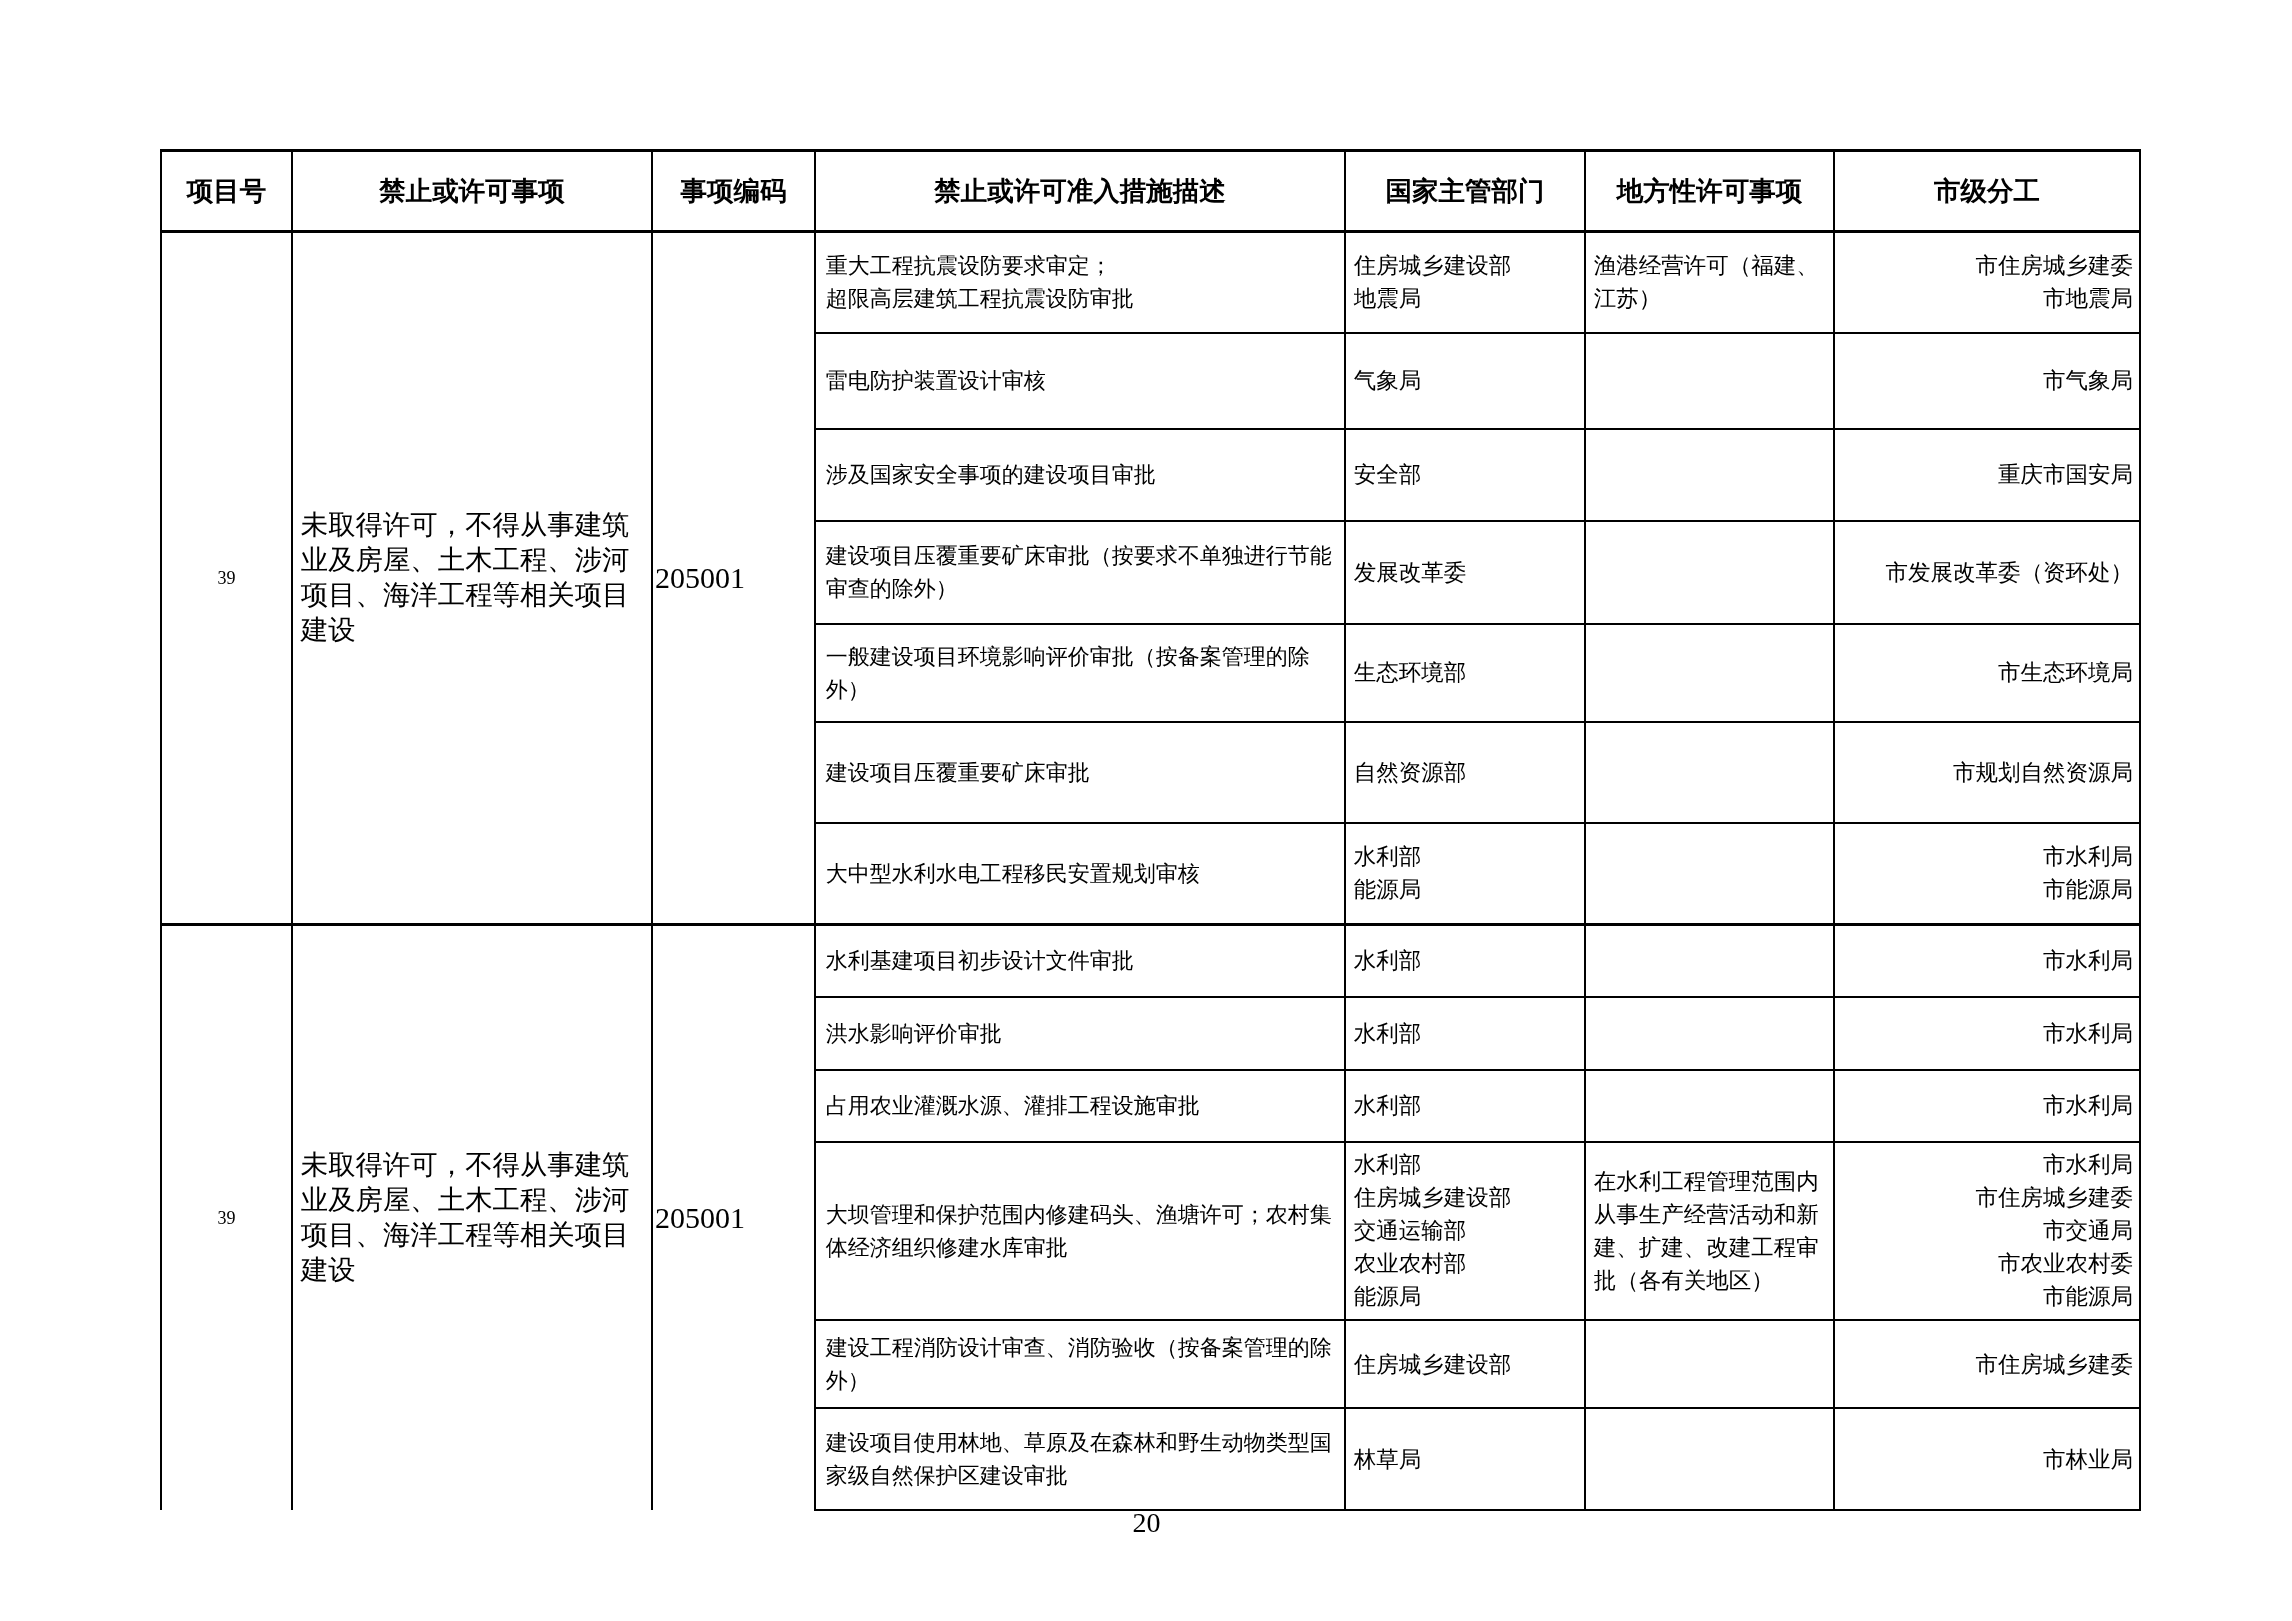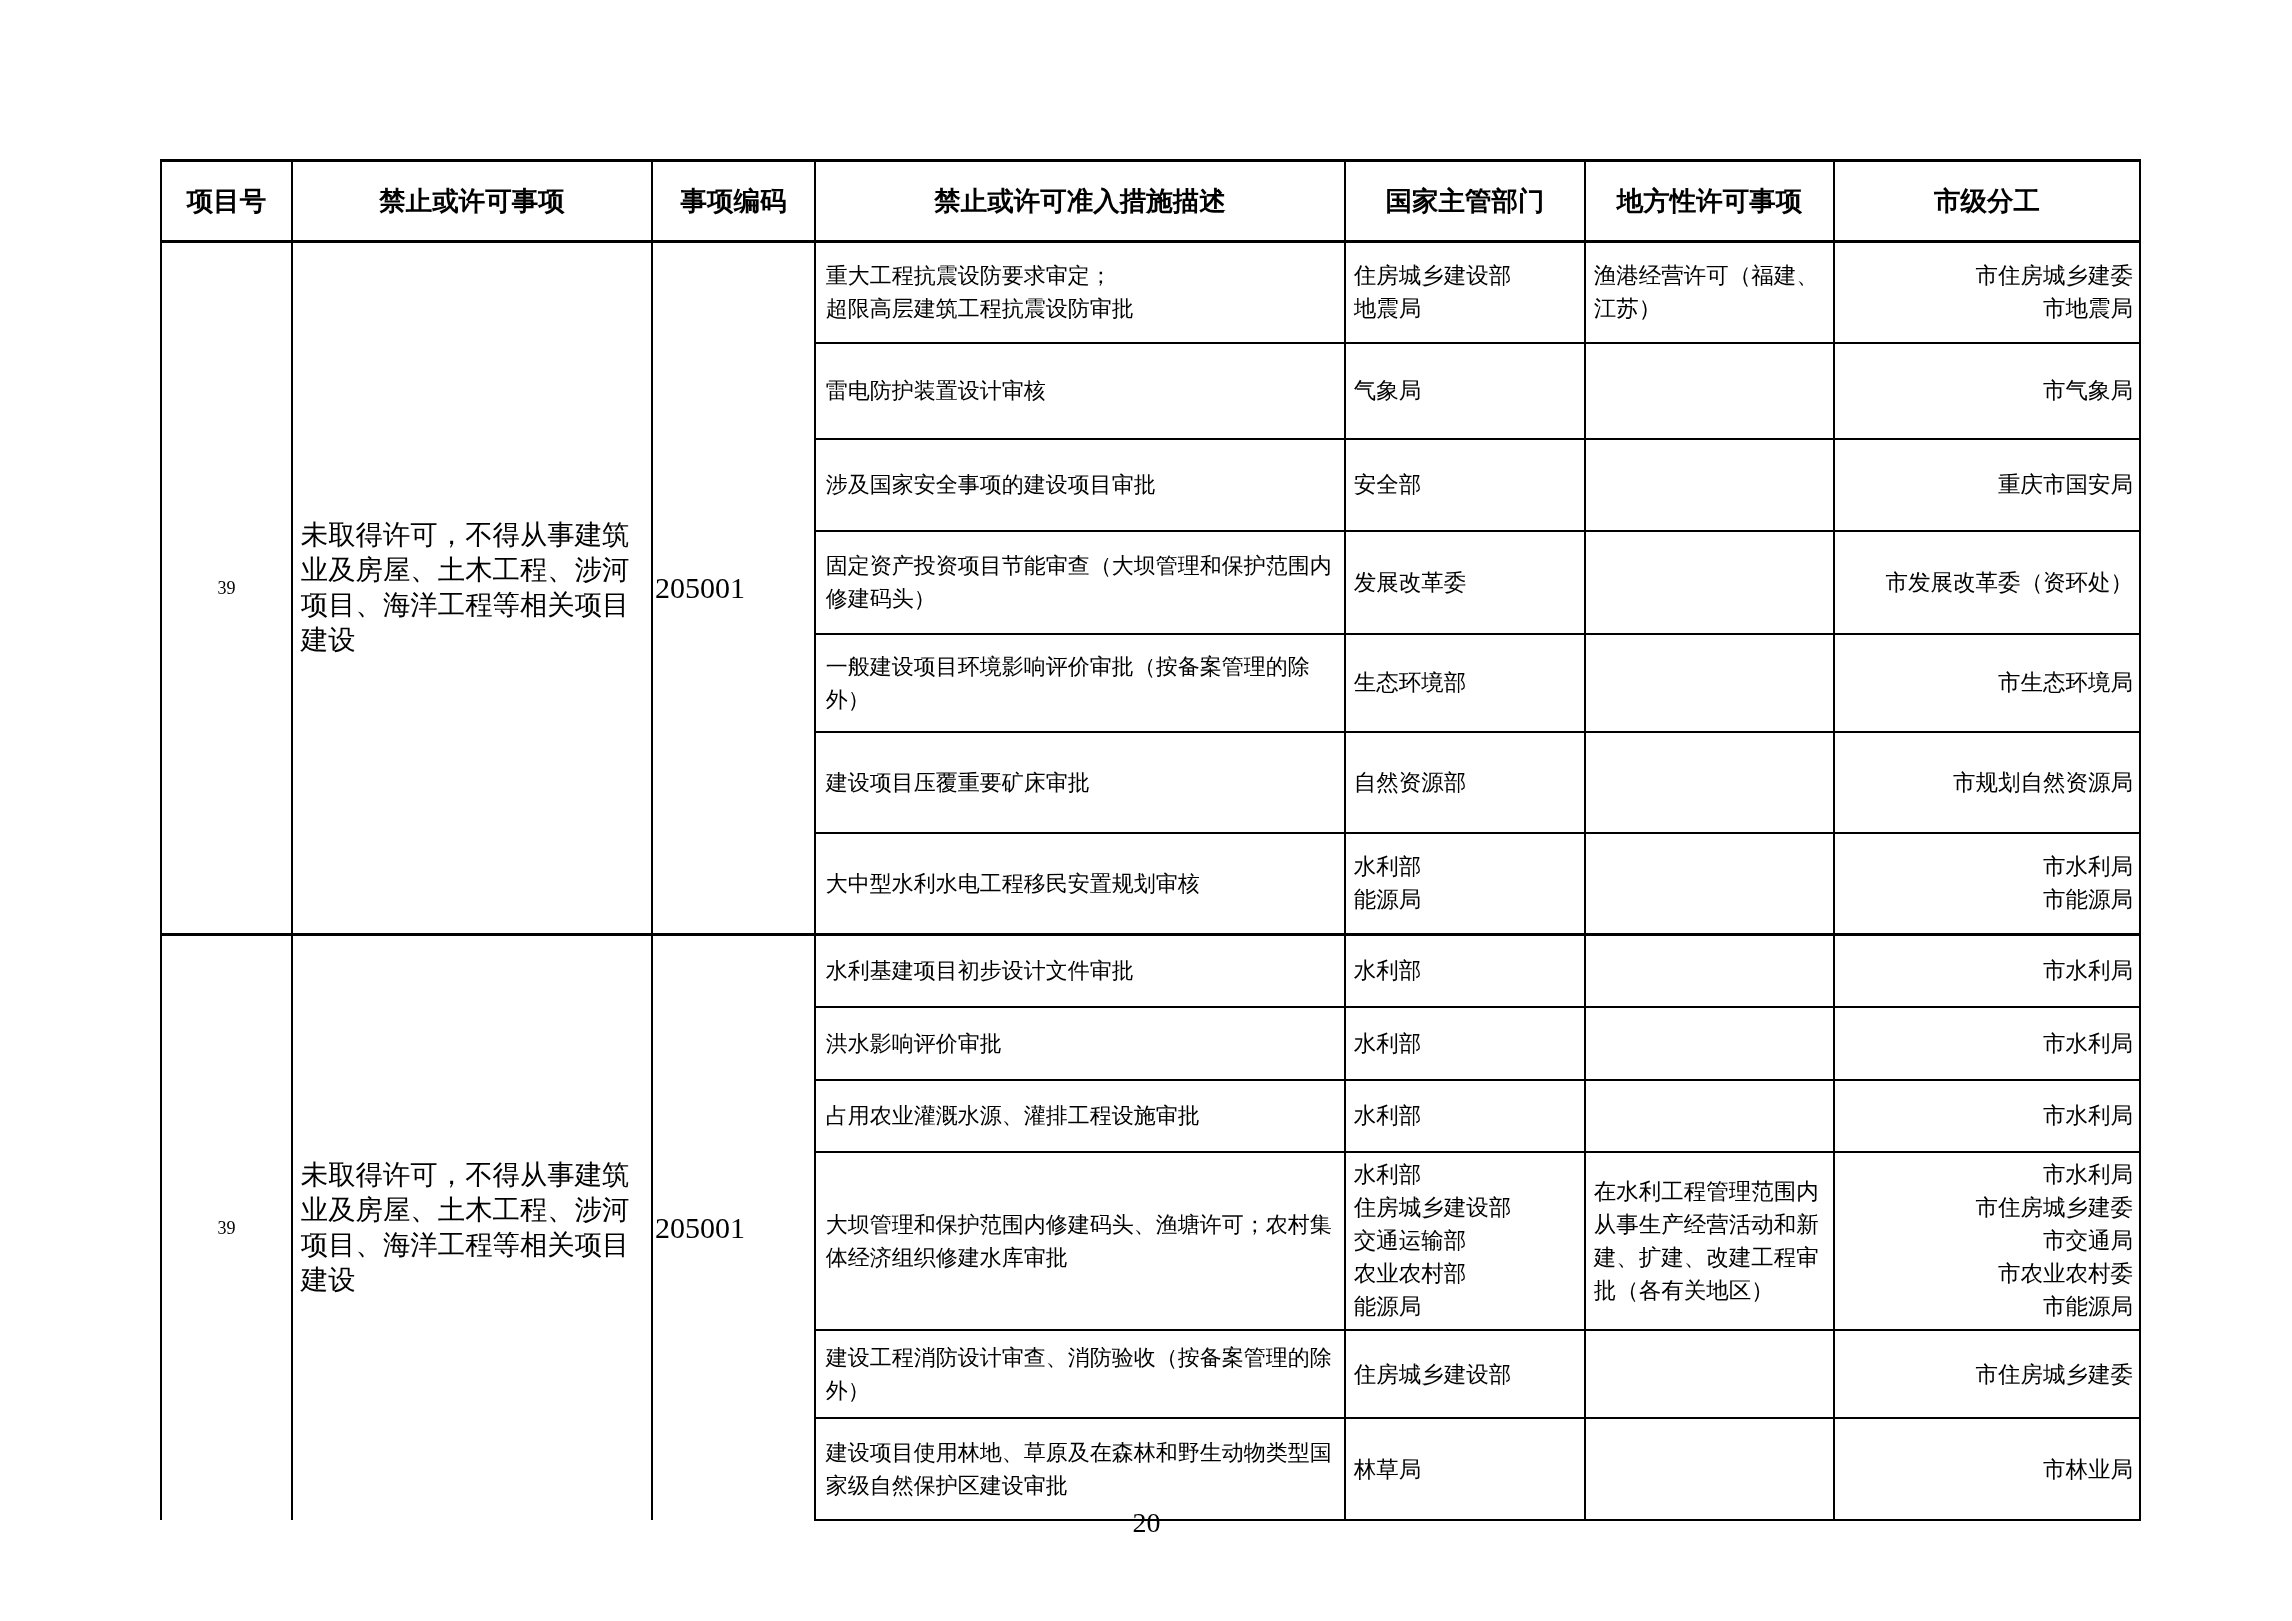--- a/index.html
+++ b/index.html
@@ -6,21 +6,21 @@
   .page{
     position:relative;
     width:2293px;height:1621px;
     background:#ffffff;
     font-family:"Liberation Serif","DejaVu Serif",serif;
     color:#000;
     overflow:hidden;
   }
   table.doc{
     position:absolute;
-    left:160px;top:159px;
+    left:160px;top:149px;
     width:1979px;
     border-collapse:collapse;
     table-layout:fixed;
   }
   td,th{
     border:2.9px solid #000;
     vertical-align:middle;
     white-space:pre-line;
     overflow:hidden;
     box-sizing:border-box;
@@ -96,21 +96,21 @@
       <td class="c-loc"></td>
       <td class="c-mun">市气象局</td>
     </tr>
     <tr style="height:92px">
       <td class="c-measure">涉及国家安全事项的建设项目审批</td>
       <td class="c-nat">安全部</td>
       <td class="c-loc"></td>
       <td class="c-mun">重庆市国安局</td>
     </tr>
     <tr style="height:103px">
-      <td class="c-measure">固定资产投资项目节能审查（大坝管理和保护范围内修建码头）</td>
+      <td class="c-measure">建设项目压覆重要矿床审批（按要求不单独进行节能审查的除外）</td>
       <td class="c-nat">发展改革委</td>
       <td class="c-loc"></td>
       <td class="c-mun">市发展改革委（资环处）</td>
     </tr>
     <tr style="height:98px">
       <td class="c-measure">一般建设项目环境影响评价审批（按备案管理的除外）</td>
       <td class="c-nat">生态环境部</td>
       <td class="c-loc"></td>
       <td class="c-mun">市生态环境局</td>
     </tr>

